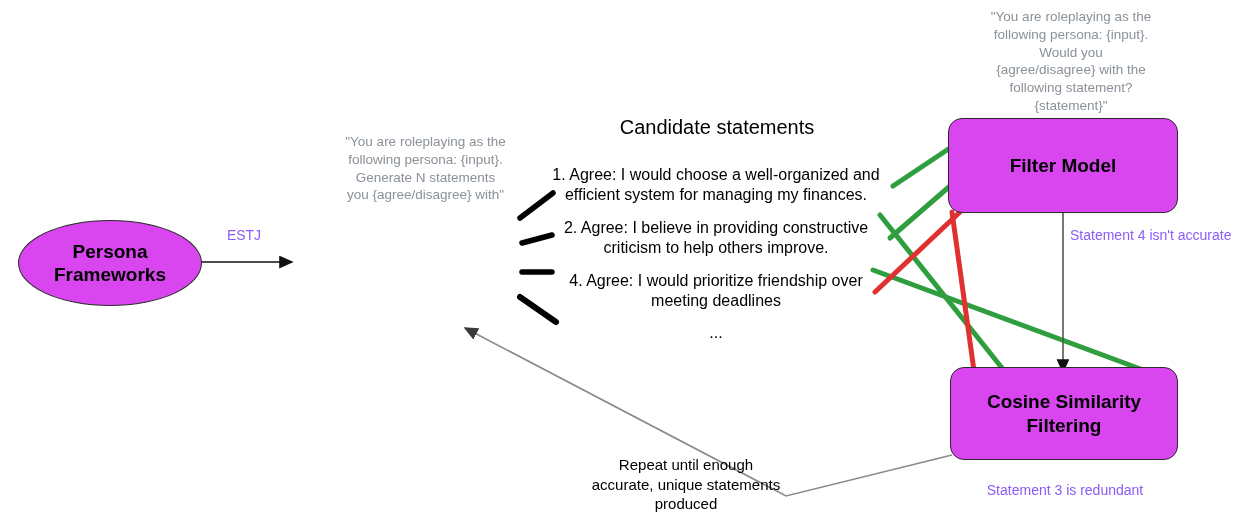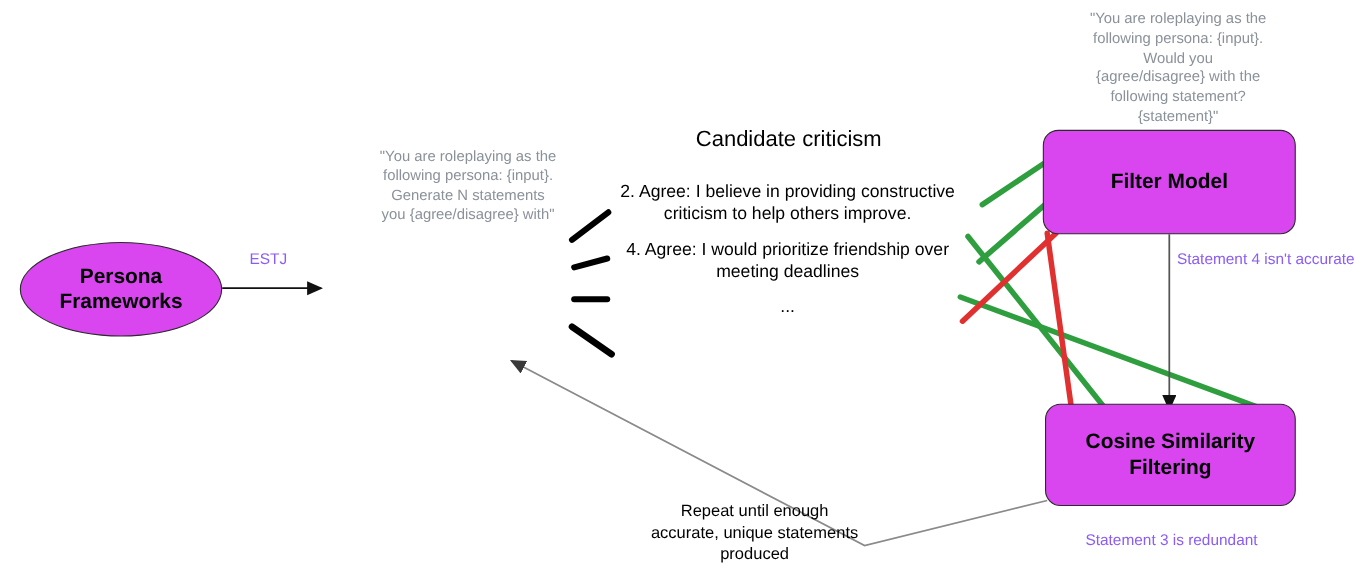--- a/index.html
+++ b/index.html
@@ -140,23 +140,25 @@
   </div>
 
   <div class="edge-label" style="left:208px; top:226px; width:72px;">ESTJ</div>
 
   <div class="prompt" style="left:323px; top:133px; width:205px;">"You are roleplaying as the
 following persona: {input}.
 Generate N statements
 you {agree/disagree} with"</div>
 
 
-  <div class="section-title" style="left:556px; top:116px; width:322px;">Candidate criticism</div>
+  <div class="section-title" style="left:556px; top:116px; width:322px;">Candidate statements</div>
 
   <div class="statements">
+    <div class="statement">1. Agree: I would choose a well-organized and
+efficient system for managing my finances.</div>
     <div class="statement">2. Agree: I believe in providing constructive
 criticism to help others improve.</div>
     <div class="statement">4. Agree: I would prioritize friendship over
 meeting deadlines</div>
     <div class="ellipsis">...</div>
   </div>
 
   <div class="prompt" style="left:962px; top:8px; width:218px;">"You are roleplaying as the
 following persona: {input}.
 Would you

